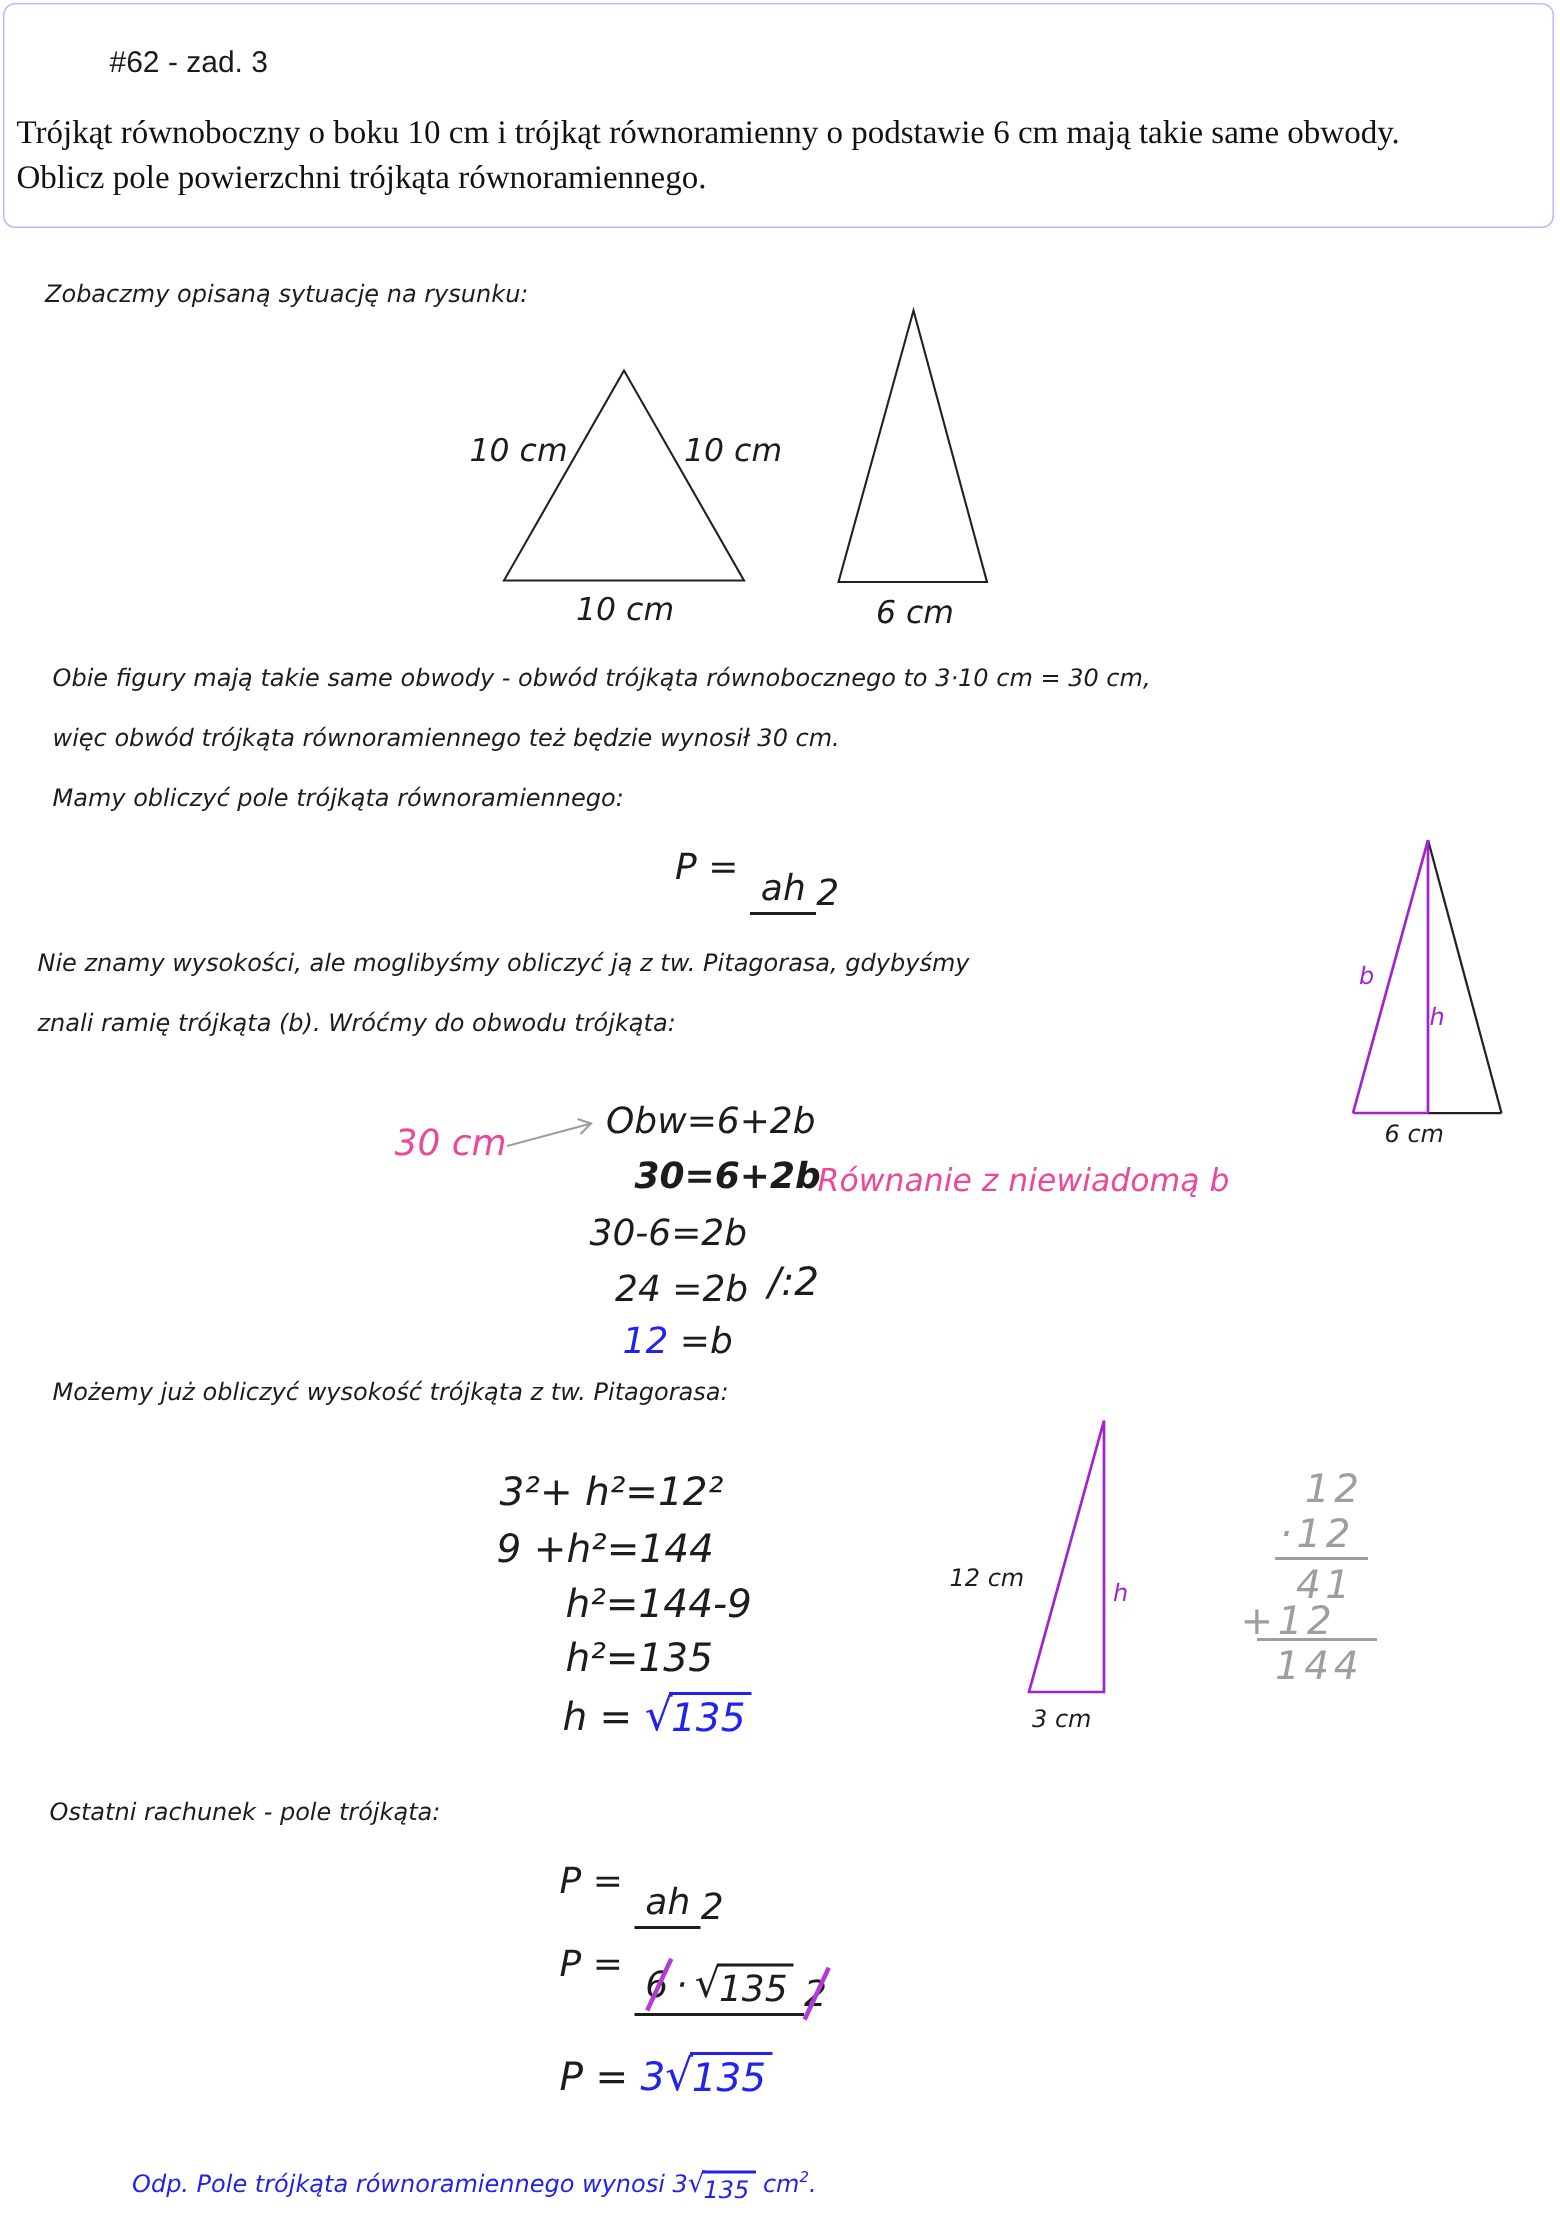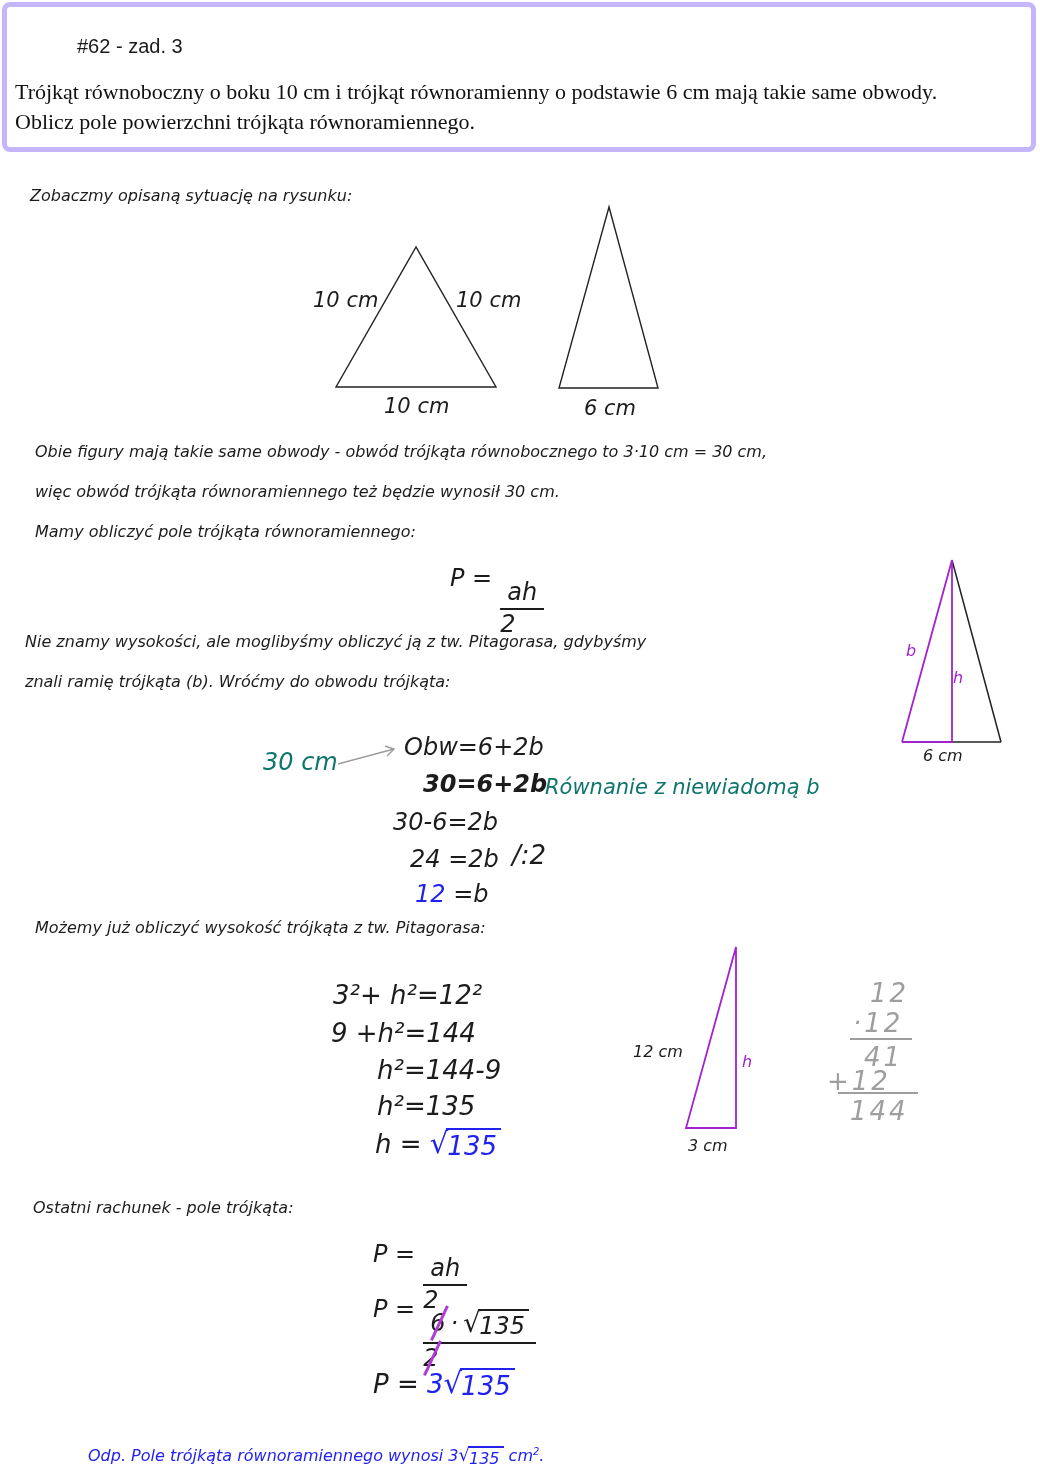--- a/index.html
+++ b/index.html
@@ -5,45 +5,45 @@
   * { margin:0; padding:0; box-sizing:border-box; }
   body { background:#ffffff; }
   .page {
     position:relative; width:1040px; height:1478px; background:#ffffff;
     overflow:hidden; color:#1c1c1c;
   }
   .abs { position:absolute; }
   
   .problem-box {
     position:absolute; left:2px; top:2px; width:1034px; height:150px;
-    border:5px solid #c4b5fd; border-radius:8px; background:#fff;
+    border:1px solid #c4b5fd; border-radius:8px; background:#fff;
   }
   .problem-id {
     position:absolute; left:70px; top:28px;
     font:20px "Liberation Sans", sans-serif; color:#1a1a1a; white-space:nowrap;
   }
   .problem-text {
     position:absolute; left:8px; top:70px;
     font:22px "Liberation Serif", serif; color:#111; line-height:30px; white-space:nowrap;
   }
   
   .hw {
     font-family:"DejaVu Sans", sans-serif; font-style:italic;
     color:#1c1c1c; white-space:nowrap; line-height:1.2;
   }
   .s22 { font-size:21px; }
   .s23 { font-size:16px; }
   .s24 { font-size:24px; }
   .s26 { font-size:26px; }
-  .gray { color:#0f766e; }
+  .gray { color:#ec4899; }
   .mult { color:#9e9e9e; font-size:26px; letter-spacing:3px; }
   .blue { color:#2222ee; }
   .purple { color:#a322cf; }
   
-  .frac { display:inline-flex; flex-direction:column; align-items:flex-start; vertical-align:-14px; margin-left:8px; }
+  .frac { display:inline-flex; flex-direction:row; align-items:flex-end; vertical-align:-14px; margin-left:8px; }
   .frac .num { border-bottom:2.5px solid currentColor; padding:0 7px 1px 7px; }
   .frac .den { margin-top:0px; }
   .numrow { display:inline-flex; align-items:flex-start; }
   
   .rad { display:inline-flex; align-items:flex-start; }
   .rad .rad-sign { font-style:normal; line-height:1.05; font-size:1.12em; margin-right:-2px; }
   .rad .rad-body { border-top:2.5px solid currentColor; padding:1px 4px 0 1px; }
   
   .crossed { position:relative; display:inline-block; }
   .crossed::after {

